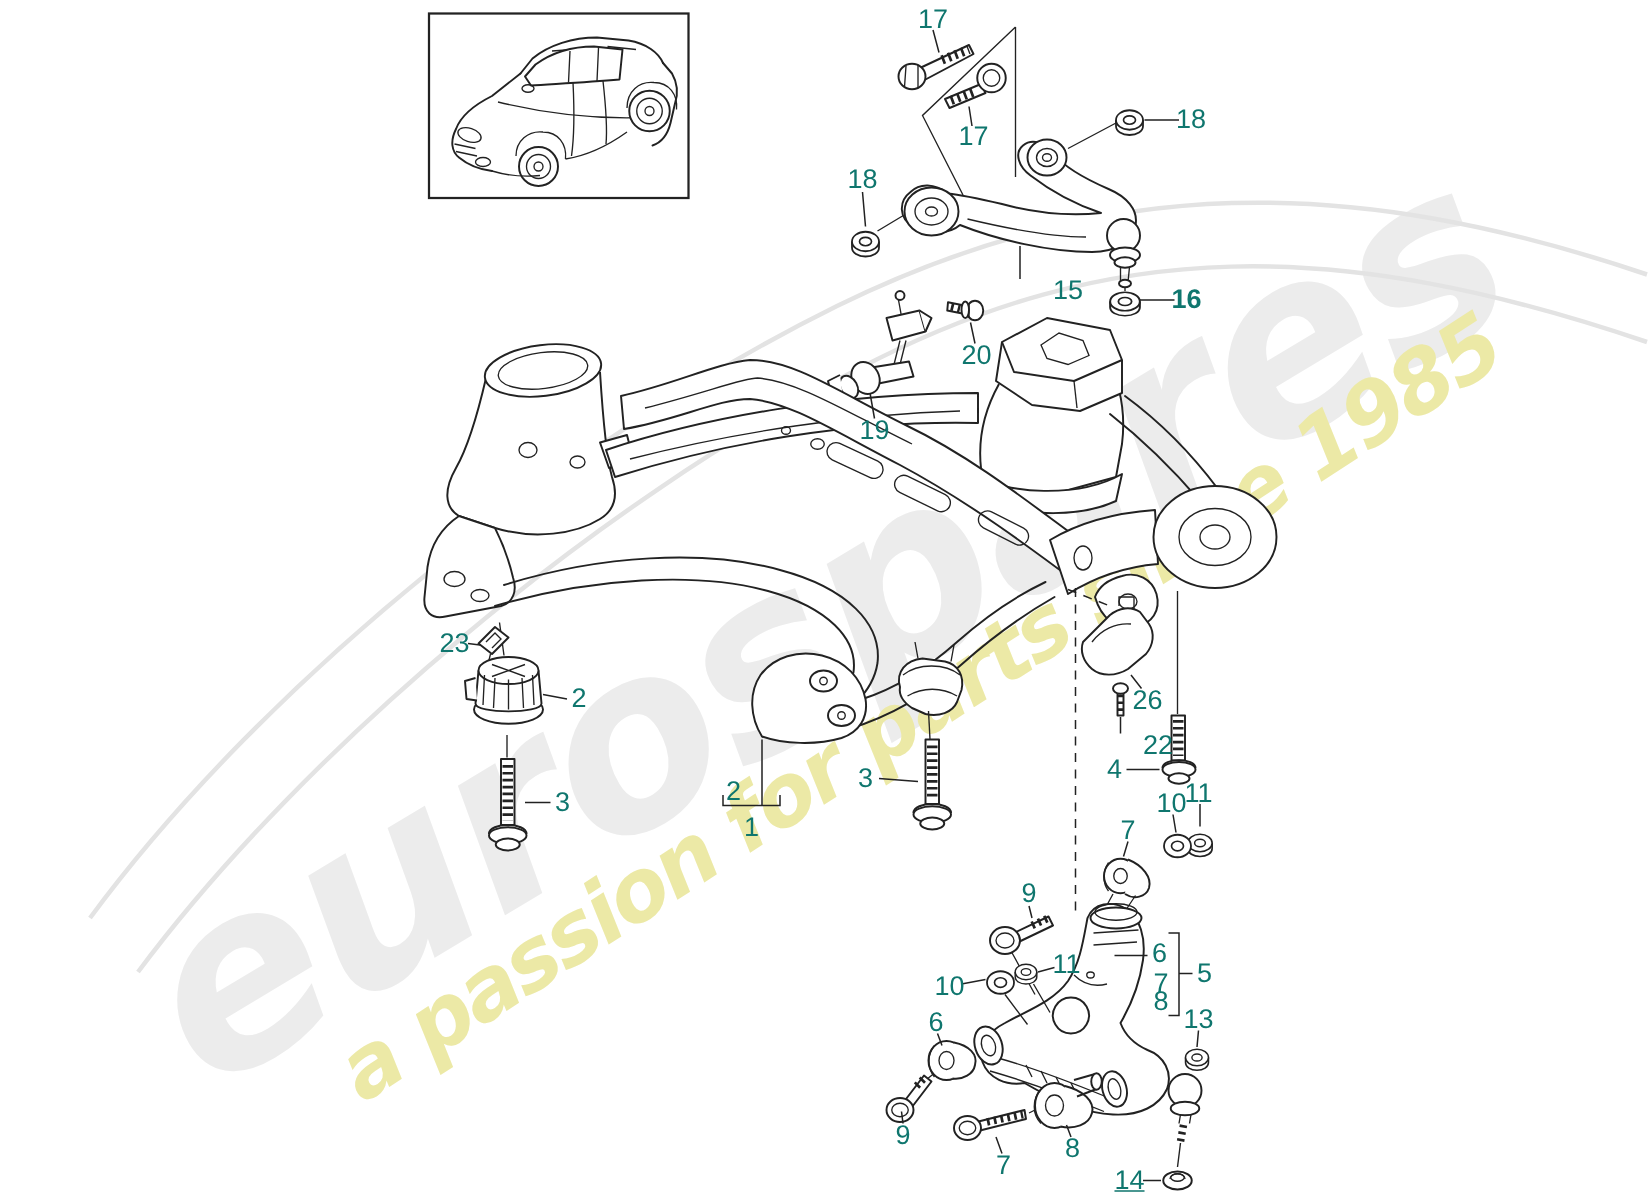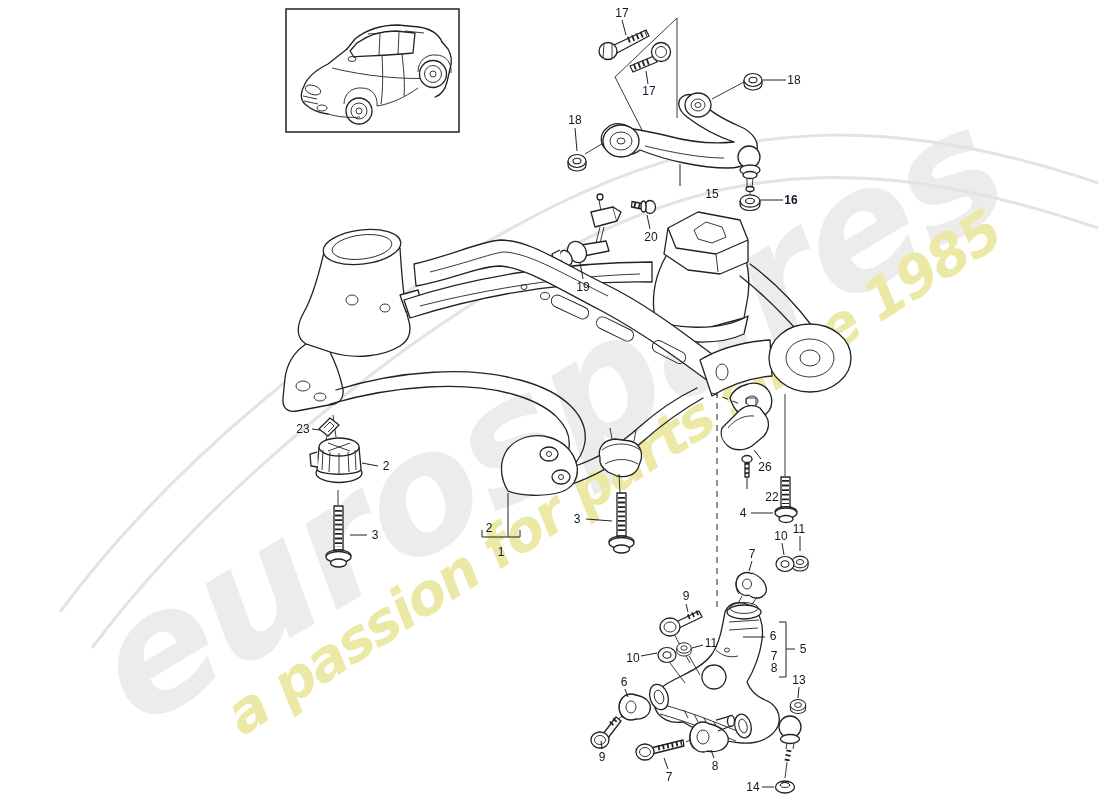--- a/index.html
+++ b/index.html
@@ -6,21 +6,21 @@
   .stage{position:relative;width:1100px;height:800px;background:#fff;overflow:hidden;
          font-family:"Liberation Sans",sans-serif;}
   .wm{position:absolute;white-space:nowrap;line-height:1;transform-origin:0 50%;pointer-events:none;}
   .wm-brand{left:110px;top:598px;font-size:165px;font-weight:bold;font-style:italic;
             letter-spacing:-2px;transform:rotate(-31deg);
             font-family:"DejaVu Sans","Liberation Sans",sans-serif;}
   .wm-tagline{left:232px;top:692px;font-size:57px;font-weight:bold;font-style:italic;
             letter-spacing:-2px;transform:rotate(-33deg);
             font-family:"DejaVu Sans","Liberation Sans",sans-serif;}
   svg.art{position:absolute;left:0;top:0;}
-  .callout{position:absolute;transform:translate(-50%,-50%);font-size:12px;color:#0f172a;}
+  .callout{position:absolute;transform:translate(-50%,-50%);font-size:18px;color:#0f766e;}
   svg .ln{stroke:#222;fill:none;stroke-width:1.3;stroke-linecap:round;stroke-linejoin:round;}
   svg .fil{stroke:#222;fill:#fff;stroke-width:1.3;stroke-linejoin:round;}
   svg .thin{stroke:#222;fill:none;stroke-width:0.9;}
   svg .lead{stroke:#222;fill:none;stroke-width:1;}
   svg .dash{stroke:#222;fill:none;stroke-width:1;stroke-dasharray:6 5;}
   svg .thr{stroke:#222;fill:none;stroke-dasharray:1.8 2.8;}
 </style>
 </head>
 <body>
 
@@ -339,15 +339,15 @@
       <div class="callout" style="left: 633px; top: 658px;">10</div>
       <div class="callout" style="left: 773px; top: 636px;">6</div>
       <div class="callout" style="left: 774px; top: 656px;">7</div>
       <div class="callout" style="left: 774px; top: 668px;">8</div>
       <div class="callout" style="left: 803px; top: 649px;">5</div>
       <div class="callout" style="left: 799px; top: 680px;">13</div>
       <div class="callout" style="left: 624px; top: 682px;">6</div>
       <div class="callout" style="left: 602px; top: 757px;">9</div>
       <div class="callout" style="left: 669px; top: 777px;">7</div>
       <div class="callout" style="left: 715px; top: 766px;">8</div>
-      <div class="callout" style="left: 753px; top: 787px;">14</div>
+      <div class="callout" style="left: 753px; top: 787px; text-decoration: underline;">14</div>
     </div>
 </div>
 
 </body></html>

